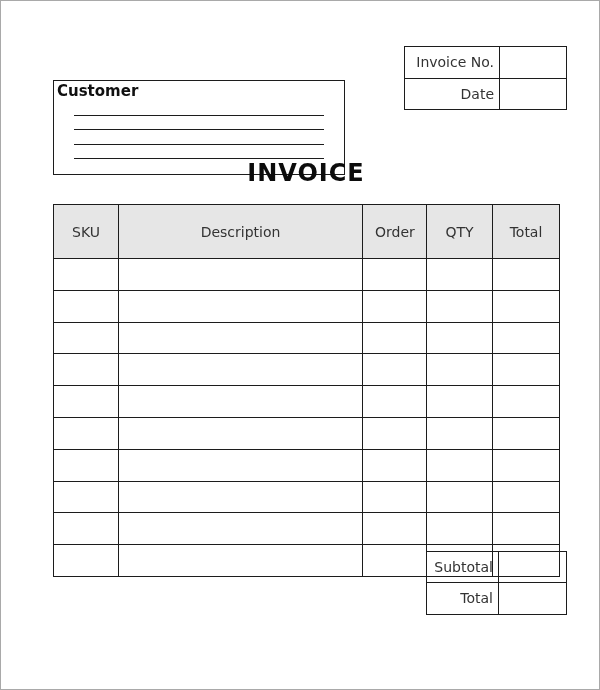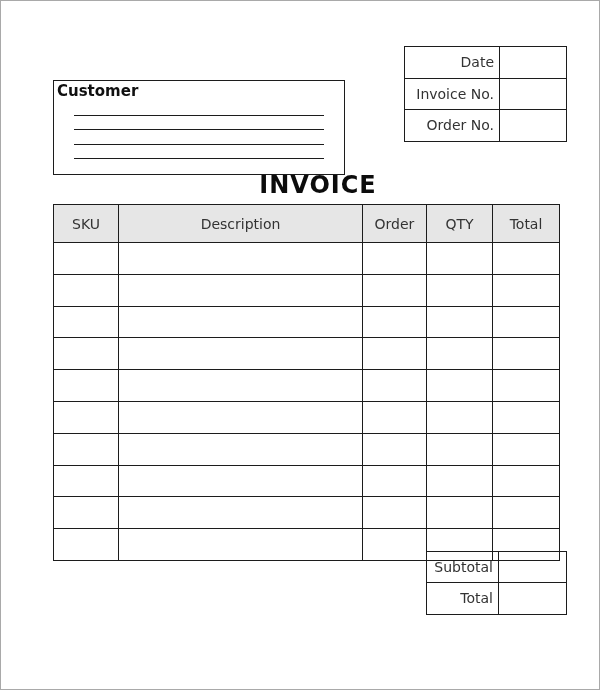--- a/index.html
+++ b/index.html
@@ -48,37 +48,37 @@
     height: 30.6px;
     font-size: 14px; color: var(--text);
     padding: 0;
   }
   .info-table td.lbl { width: 89px; text-align: right; padding-right: 5px; }
   .info-table td.val { width: 66px; }
 
   
   .title {
     position: absolute; left: 52px; top: 158px; width: 506px;
-    margin: 12px; text-align: center;
+    margin: 0; text-align: center;
     font-size: 24px; font-weight: bold; letter-spacing: 1px;
     color: var(--title-text);
   }
 
   
   .items-table {
     position: absolute; left: 52px; top: 203px;
     width: 506px;
     border-collapse: collapse; table-layout: fixed;
   }
   .items-table th {
     border: 1px solid var(--border);
     height: 29px;
     background: var(--header-bg);
     font-size: 14px; font-weight: normal; color: var(--text);
-    padding: 4px;
+    padding: 12px;
   }
   .items-table td {
     border: 1px solid var(--border);
     height: 30.8px;
     font-size: 14px; color: var(--text);
     padding: 0 4px;
   }
 
   
   .summary-table {
@@ -104,29 +104,25 @@
       <div class="line" style="top: 33.5px;"></div>
       <div class="line" style="top: 48px;"></div>
       <div class="line" style="top: 62.5px;"></div>
       <div class="line" style="top: 77px;"></div>
     </div>
 </section>
 
 <table class="info-table">
   <tbody>
     <tr>
+      <td class="lbl">Invoice No.</td>
+      <td class="val"></td>
+    </tr>
+    <tr>
       <td class="lbl">Date</td>
-      <td class="val"></td>
-    </tr>
-    <tr>
-      <td class="lbl">Invoice No.</td>
-      <td class="val"></td>
-    </tr>
-    <tr>
-      <td class="lbl">Order No.</td>
       <td class="val"></td>
     </tr>
   </tbody>
 </table>
 
 <h1 class="title">INVOICE</h1>
 
 <table class="items-table">
   <colgroup>
     <col style="width:65px">

